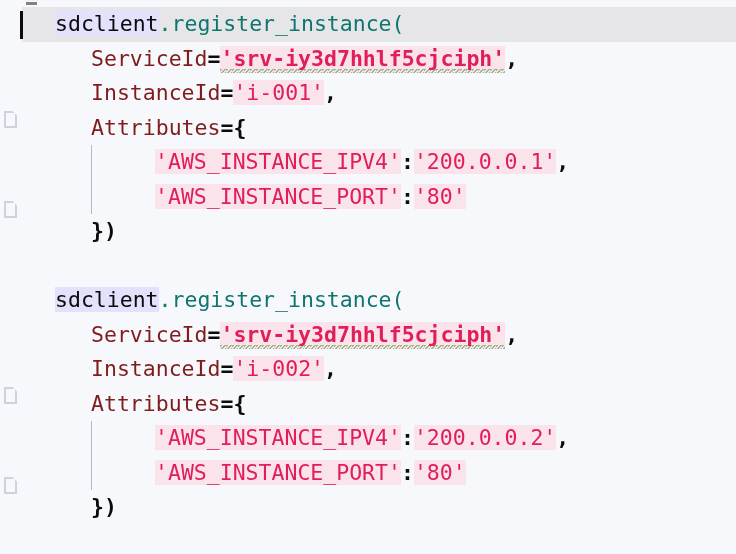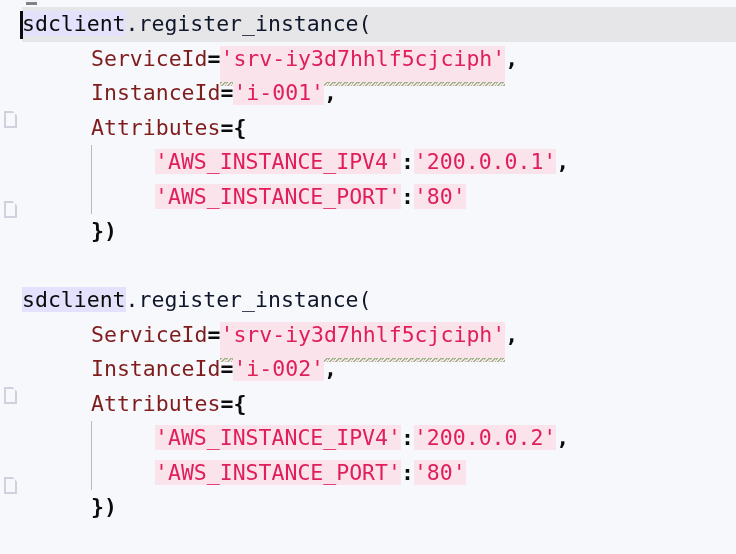--- a/index.html
+++ b/index.html
@@ -100,37 +100,38 @@
   }
 
   .indent-guide {
     position: absolute;
     width: 1px;
     background: #b6b9c4;
     z-index: 2;
   }
 
   
-  .obj     { color: #0b0b0b; background: #e3e1fb; }
-  .plain   { color: #0f172a; margin-top: 44px; }
+  .obj     { color: #0b0b0b; background: #e3e1fb; margin-left: 33px; }
+  .plain   { color: #0f766e; margin-top: 44px; }
   .kwarg   { color: #7f1d1d; }
   .op      { color: #0b0b0b; font-weight: bold; }
   .str     { color: #e01e5a; background: #fbe3ec; }
   .punct   { color: #0b0b0b; font-weight: bold; }
   .colon   { color: #0b0b0b; font-weight: bold; }
 
   .typo {
     background-image: repeating-linear-gradient(
       135deg,
       #9db88a 0px, #9db88a 1.5px,
       rgba(0,0,0,0) 1.5px, rgba(0,0,0,0) 3px);
     background-repeat: repeat-x;
     background-size: 6px 4px;
     background-position: left bottom;
-    padding-bottom: 15px;
+    padding-bottom: 2px;
+    font-weight: bold;
   }
 
   .caret {
     position: absolute;
     width: 3px;
     height: 28px;
     background: #0b0b0b;
     z-index: 7;
   }
 </style>

